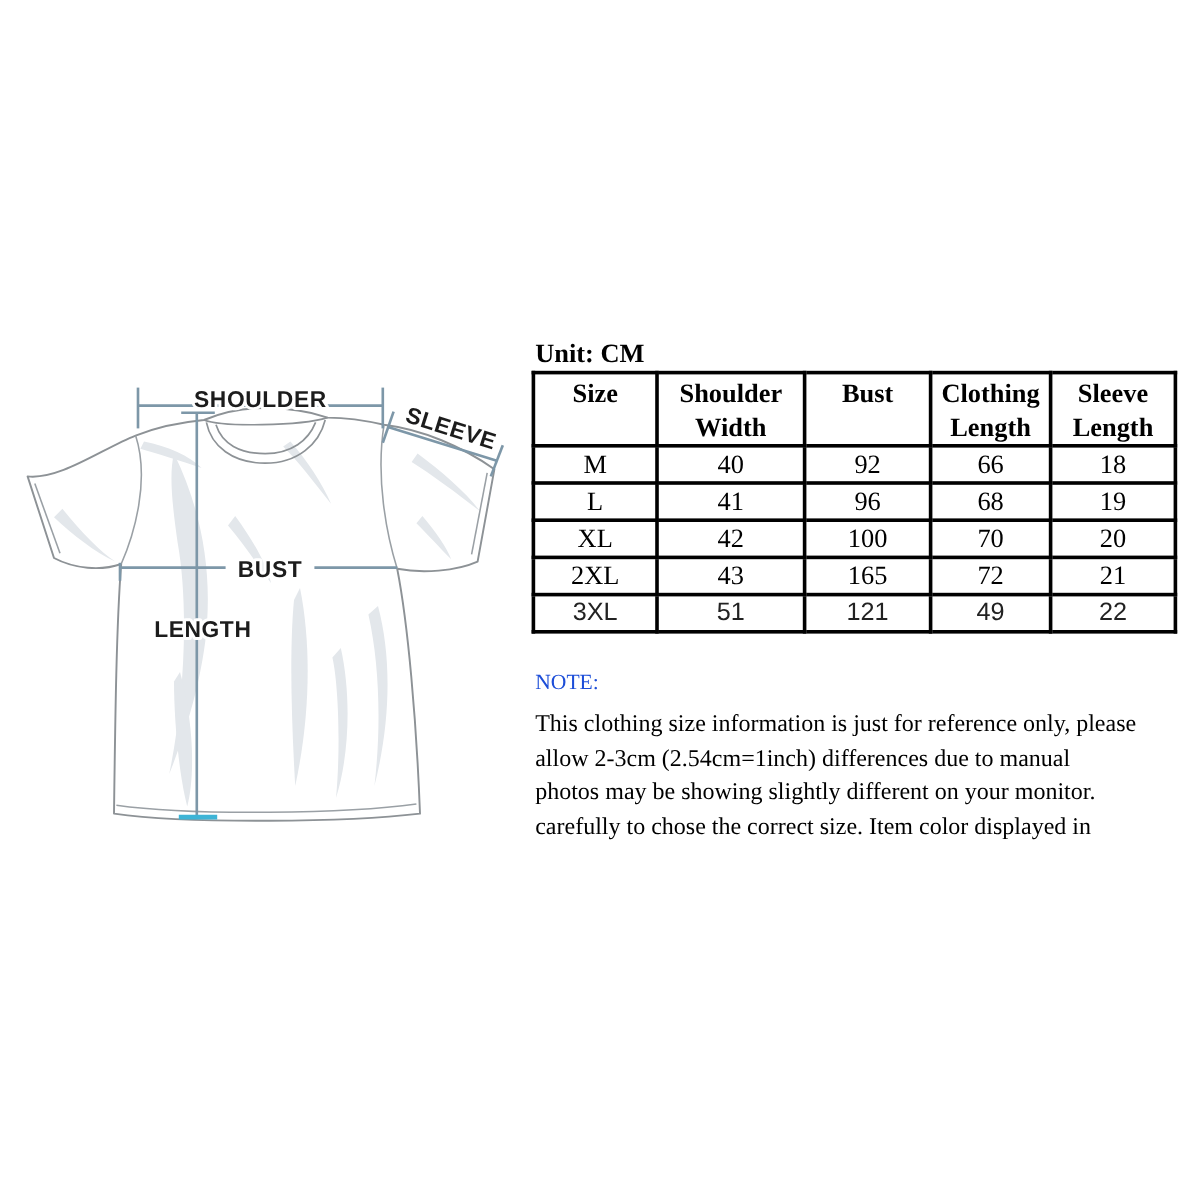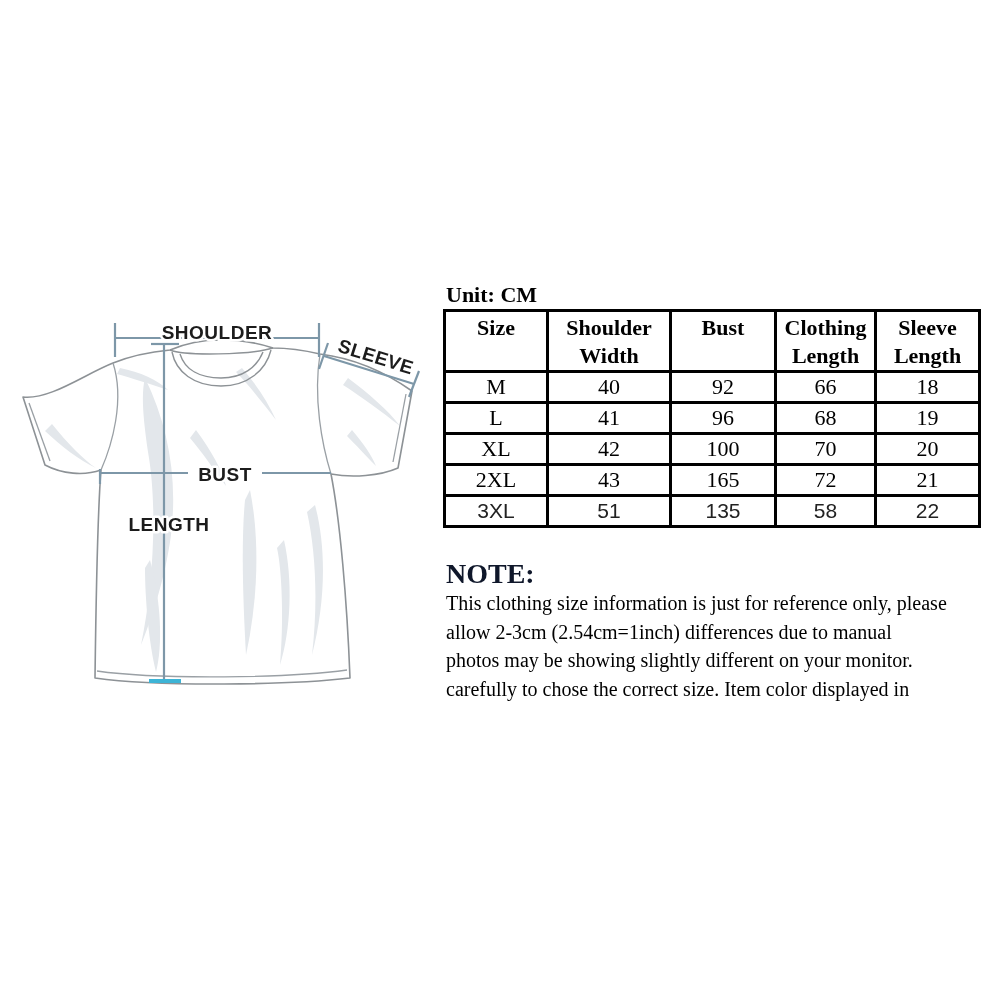--- a/index.html
+++ b/index.html
@@ -38,21 +38,21 @@
   }
   .size-table th span { display: block; }
   .size-table td { font-size: 22px; height: 28px; line-height: 28px; }
   .size-table tbody tr:last-child td {
     font-family: "Liberation Sans", sans-serif; font-size: 21px; color: #222; margin-left: 10px;
   }
 
   
   .note-title {
     position: absolute; left: 446px; top: 558px;
-    color: #0f172a; font-weight: bold; font-size: 28px; white-space: nowrap;
+    color: #1d4ed8; font-weight: normal; font-size: 18px; white-space: nowrap;
   }
   .note-body { position: absolute; left: 446px; top: 589px; }
   .note-line { font-size: 20px; line-height: 28.7px; white-space: nowrap; }
 </style>
 </head>
 <body>
 
 <div class="page">
 
   <svg class="diagram" viewBox="0 280 450 440" xmlns="http://www.w3.org/2000/svg">
@@ -209,22 +209,22 @@
       <tr>
         <td>2XL</td>
         <td>43</td>
         <td>165</td>
         <td>72</td>
         <td>21</td>
       </tr>
       <tr>
         <td>3XL</td>
         <td>51</td>
-        <td>135</td>
-        <td>58</td>
+        <td>121</td>
+        <td>49</td>
         <td>22</td>
       </tr>
     </tbody>
   </table>
 
   <div class="note-title">NOTE:</div>
   <div class="note-body">
     <div class="note-line">This clothing size information is just for reference only, please</div>
     <div class="note-line">allow 2-3cm (2.54cm=1inch) differences due to manual</div>
     <div class="note-line">photos may be showing slightly different on your monitor.</div>

